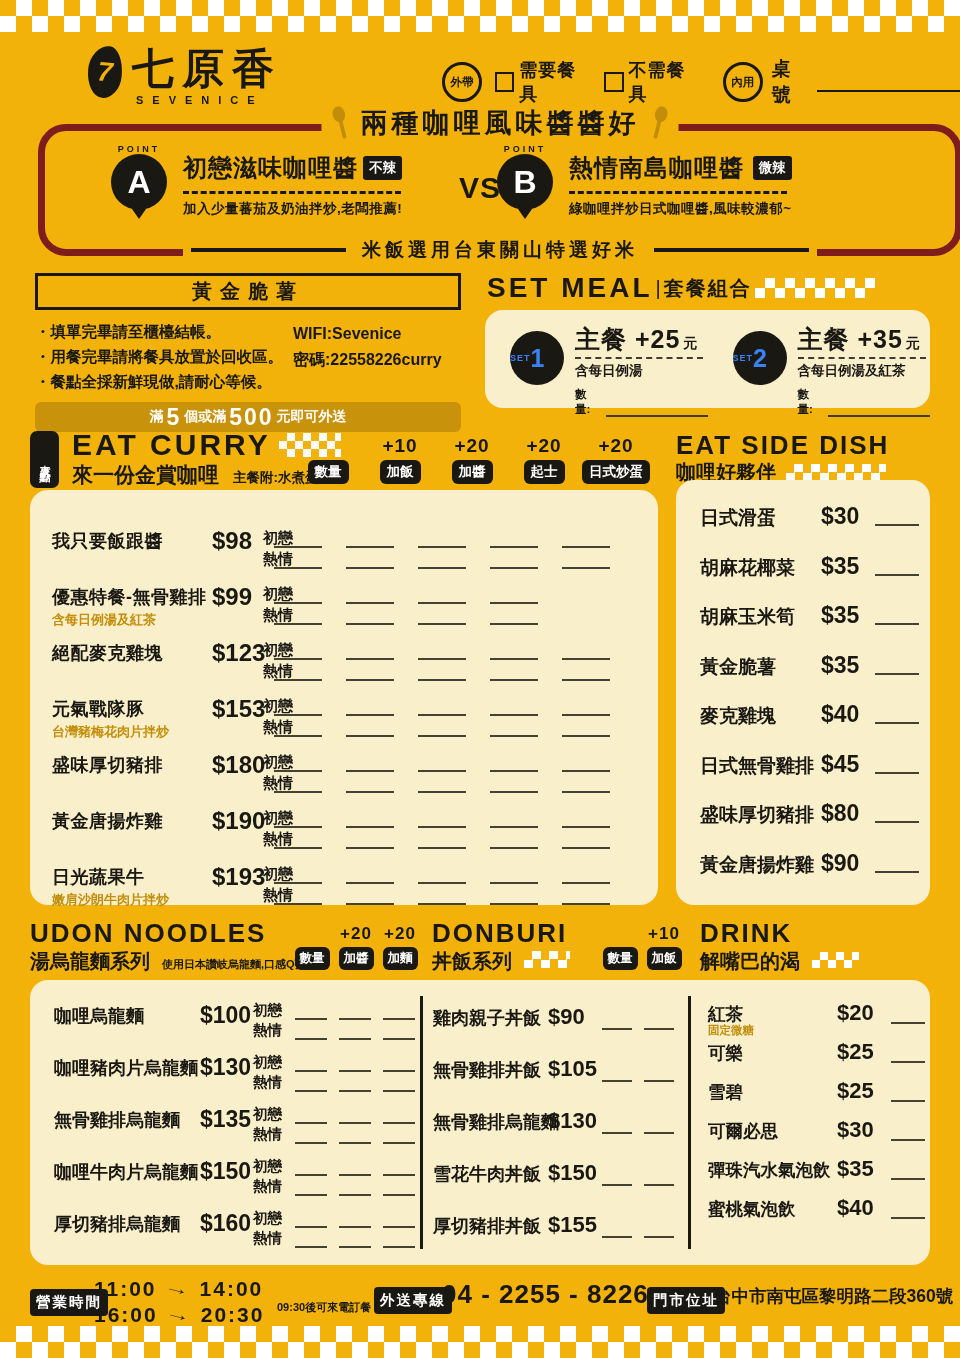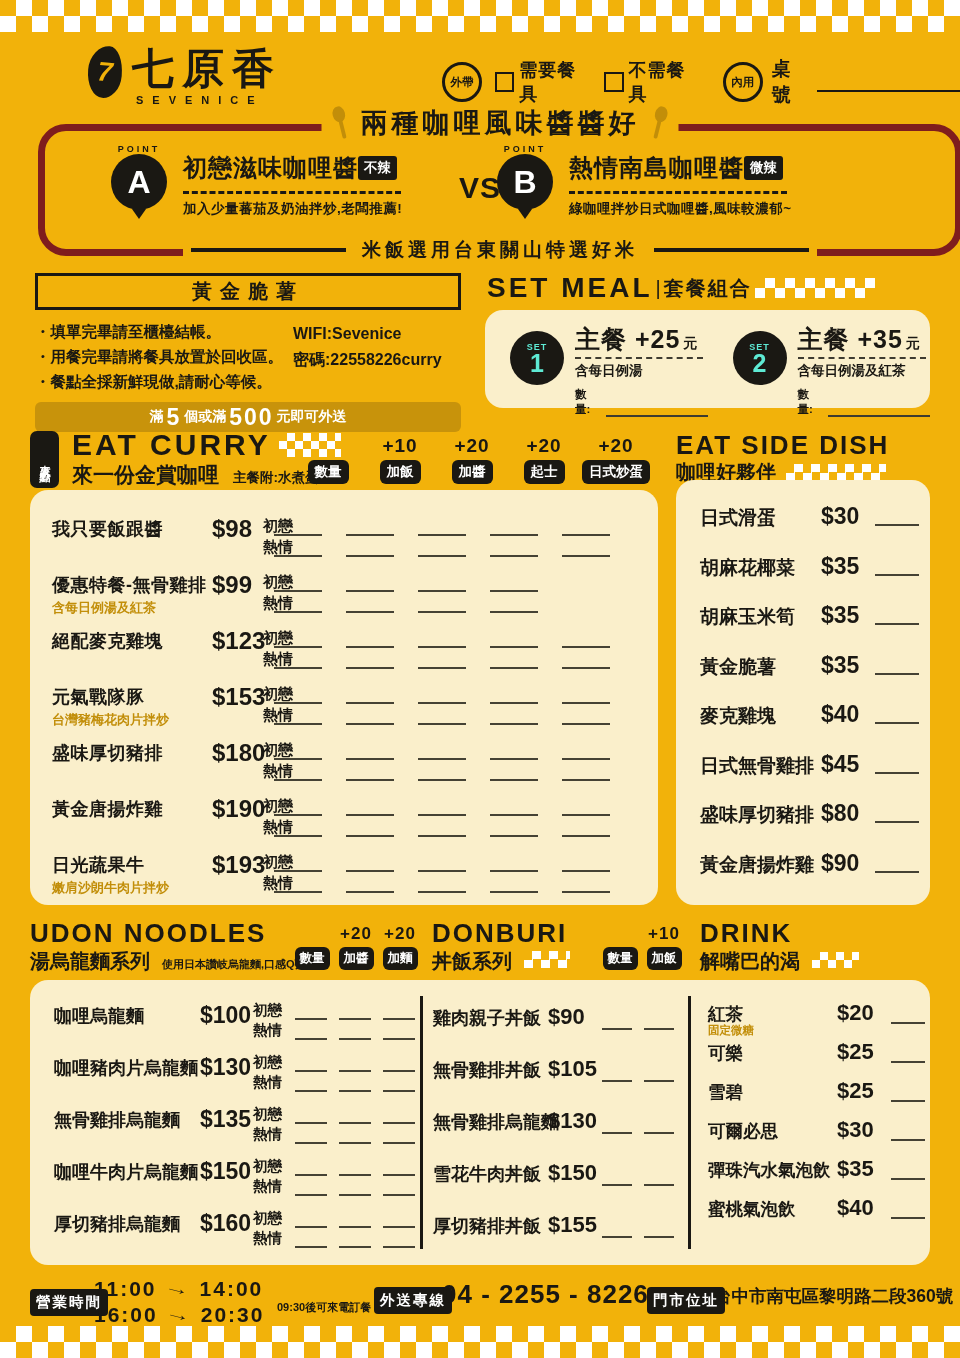--- a/index.html
+++ b/index.html
@@ -43,21 +43,21 @@
   .point{position:absolute;top:13px;display:flex;gap:12px;}
   .point:nth-of-type(1){left:62px;}
   .point:nth-of-type(2){left:448px;}
   .pin-wrap{display:flex;flex-direction:column;align-items:center;width:64px;}
   .point-word{font-size:9px;font-weight:800;letter-spacing:3px;}
   .pin{width:56px;height:56px;background:#1A1813;border-radius:50%;position:relative;color:#fff;
     display:flex;align-items:center;justify-content:center;font-size:32px;font-weight:900;}
   .pin::after{content:"";position:absolute;bottom:-9px;left:50%;transform:translateX(-50%);
     border:7px solid transparent;border-top:10px solid #1A1813;border-bottom:0;}
   .point-body{padding-top:8px;}
-  .point-name-row{display:flex;align-items:center;gap:0;}
+  .point-name-row{display:flex;align-items:center;gap:0;justify-content:space-between;}
   .point-name{font-size:24px;font-weight:900;letter-spacing:1px;white-space:nowrap;}
   .spice-badge{background:#1A1813;color:#fff;font-size:13.5px;font-weight:800;padding:3px 6px;border-radius:3px;white-space:nowrap;}
   .point-underline{border-bottom:3px dashed #1A1813;height:3px;margin:4px 0 6px;width:218px;}
   .point-desc{font-size:13.5px;font-weight:800;letter-spacing:0.5px;white-space:nowrap;}
   .vs{position:absolute;left:414px;top:40px;font-size:30px;font-weight:900;letter-spacing:1px;}
   .sauce-footer{position:absolute;bottom:-14px;left:50%;transform:translateX(-50%);
     background:#F2B20A;padding:0 8px;display:flex;align-items:center;gap:16px;
     font-size:19px;font-weight:900;letter-spacing:4px;white-space:nowrap;}
   .rule{width:155px;height:4px;background:#1A1813;flex:0 0 auto;}
 
@@ -78,21 +78,21 @@
   .setmeal-header{position:absolute;left:487px;top:272px;display:flex;align-items:center;gap:3px;}
   .sm-en{font-size:28px;font-weight:900;letter-spacing:3px;}
   .sm-bar{font-size:20px;font-weight:400;}
   .sm-zh{font-size:20px;font-weight:900;letter-spacing:2px;}
   .checker-flag{background-image:repeating-conic-gradient(#fff 0 25%, transparent 0 50%);}
   .cf-setmeal{width:120px;height:20px;background-size:20px 20px;}
   .setmeal-panel{position:absolute;left:485px;top:310px;width:445px;height:98px;background:#FAEFCB;
     border-radius:18px;display:flex;}
   .set-half{flex:1;position:relative;}
   .set-circle{position:absolute;left:25px;top:21px;width:54px;height:54px;border-radius:50%;
-    background:#1A1813;color:#5eead4;display:flex;flex-direction:column;align-items:center;justify-content:center;}
+    background:#1A1813;color:#3b82f6;display:flex;flex-direction:row;align-items:center;}
   .set-tag{font-size:9px;font-weight:800;letter-spacing:1px;line-height:10px;}
   .set-num{font-size:25px;font-weight:900;line-height:22px;}
   .set-body{position:absolute;left:90px;top:13px;}
   .set-offer{font-size:25px;font-weight:900;letter-spacing:1px;}
   .set-offer .unit{font-size:14px;font-weight:900;margin-left:3px;}
   .set-offer-line{width:128px;border-bottom:2px dashed #3E3B30;margin:1px 0 3px;}
   .set-includes{font-size:13.5px;font-weight:800;}
   .set-qty{display:flex;align-items:flex-end;gap:5px;margin-top:7px;font-size:11.5px;font-weight:900;}
   .set-qty .line{width:105px;border-bottom:2px solid #3E3B30;height:10px;}
 
@@ -107,21 +107,21 @@
     border-radius:7px;writing-mode:vertical-rl;display:flex;align-items:center;justify-content:center;
     font-size:11px;font-weight:800;letter-spacing:2px;}
   .curry-title-block{position:absolute;left:42px;top:-2px;}
   .curry-title{font-size:30px;font-weight:900;letter-spacing:3px;display:flex;align-items:center;gap:8px;line-height:34px;}
   .cf-curry{width:62px;height:24px;background-size:16px 16px;}
   .curry-sub{font-size:21px;font-weight:900;display:flex;align-items:baseline;gap:14px;line-height:26px;}
   .curry-note{font-size:13.5px;font-weight:900;}
   .curry-cols{position:absolute;left:262px;top:0;height:58px;display:grid;grid-template-columns:repeat(5,72px);align-items:end;}
   .dc{display:contents;}
   .panel{background:#FAEFCB;border-radius:18px;box-sizing:border-box;position:absolute;}
-  .curry-panel{left:30px;top:490px;width:628px;height:415px;padding-top:20px;}
+  .curry-panel{left:30px;top:490px;width:628px;height:415px;padding-top:32px;}
   .c-row{position:relative;height:56px;}
   .c-name{position:absolute;left:22px;top:7px;font-size:18px;font-weight:900;letter-spacing:0.5px;white-space:nowrap;}
   .c-note{position:absolute;left:22px;top:33px;font-size:13px;font-weight:900;color:#C28E09;white-space:nowrap;}
   .c-note:empty{display:none;}
   .c-price{position:absolute;left:182px;top:5px;font-size:24px;font-weight:900;}
   .sauce-col{position:absolute;left:233px;top:5px;display:flex;flex-direction:column;font-size:15px;font-weight:900;line-height:21px;}
   .blank-grid{position:absolute;display:grid;}
   .blank{height:14px;border-bottom:2px solid #454234;justify-self:center;}
   .bg5{left:232px;grid-template-columns:repeat(5,72px);}
   .bg5 .blank{width:48px;}

